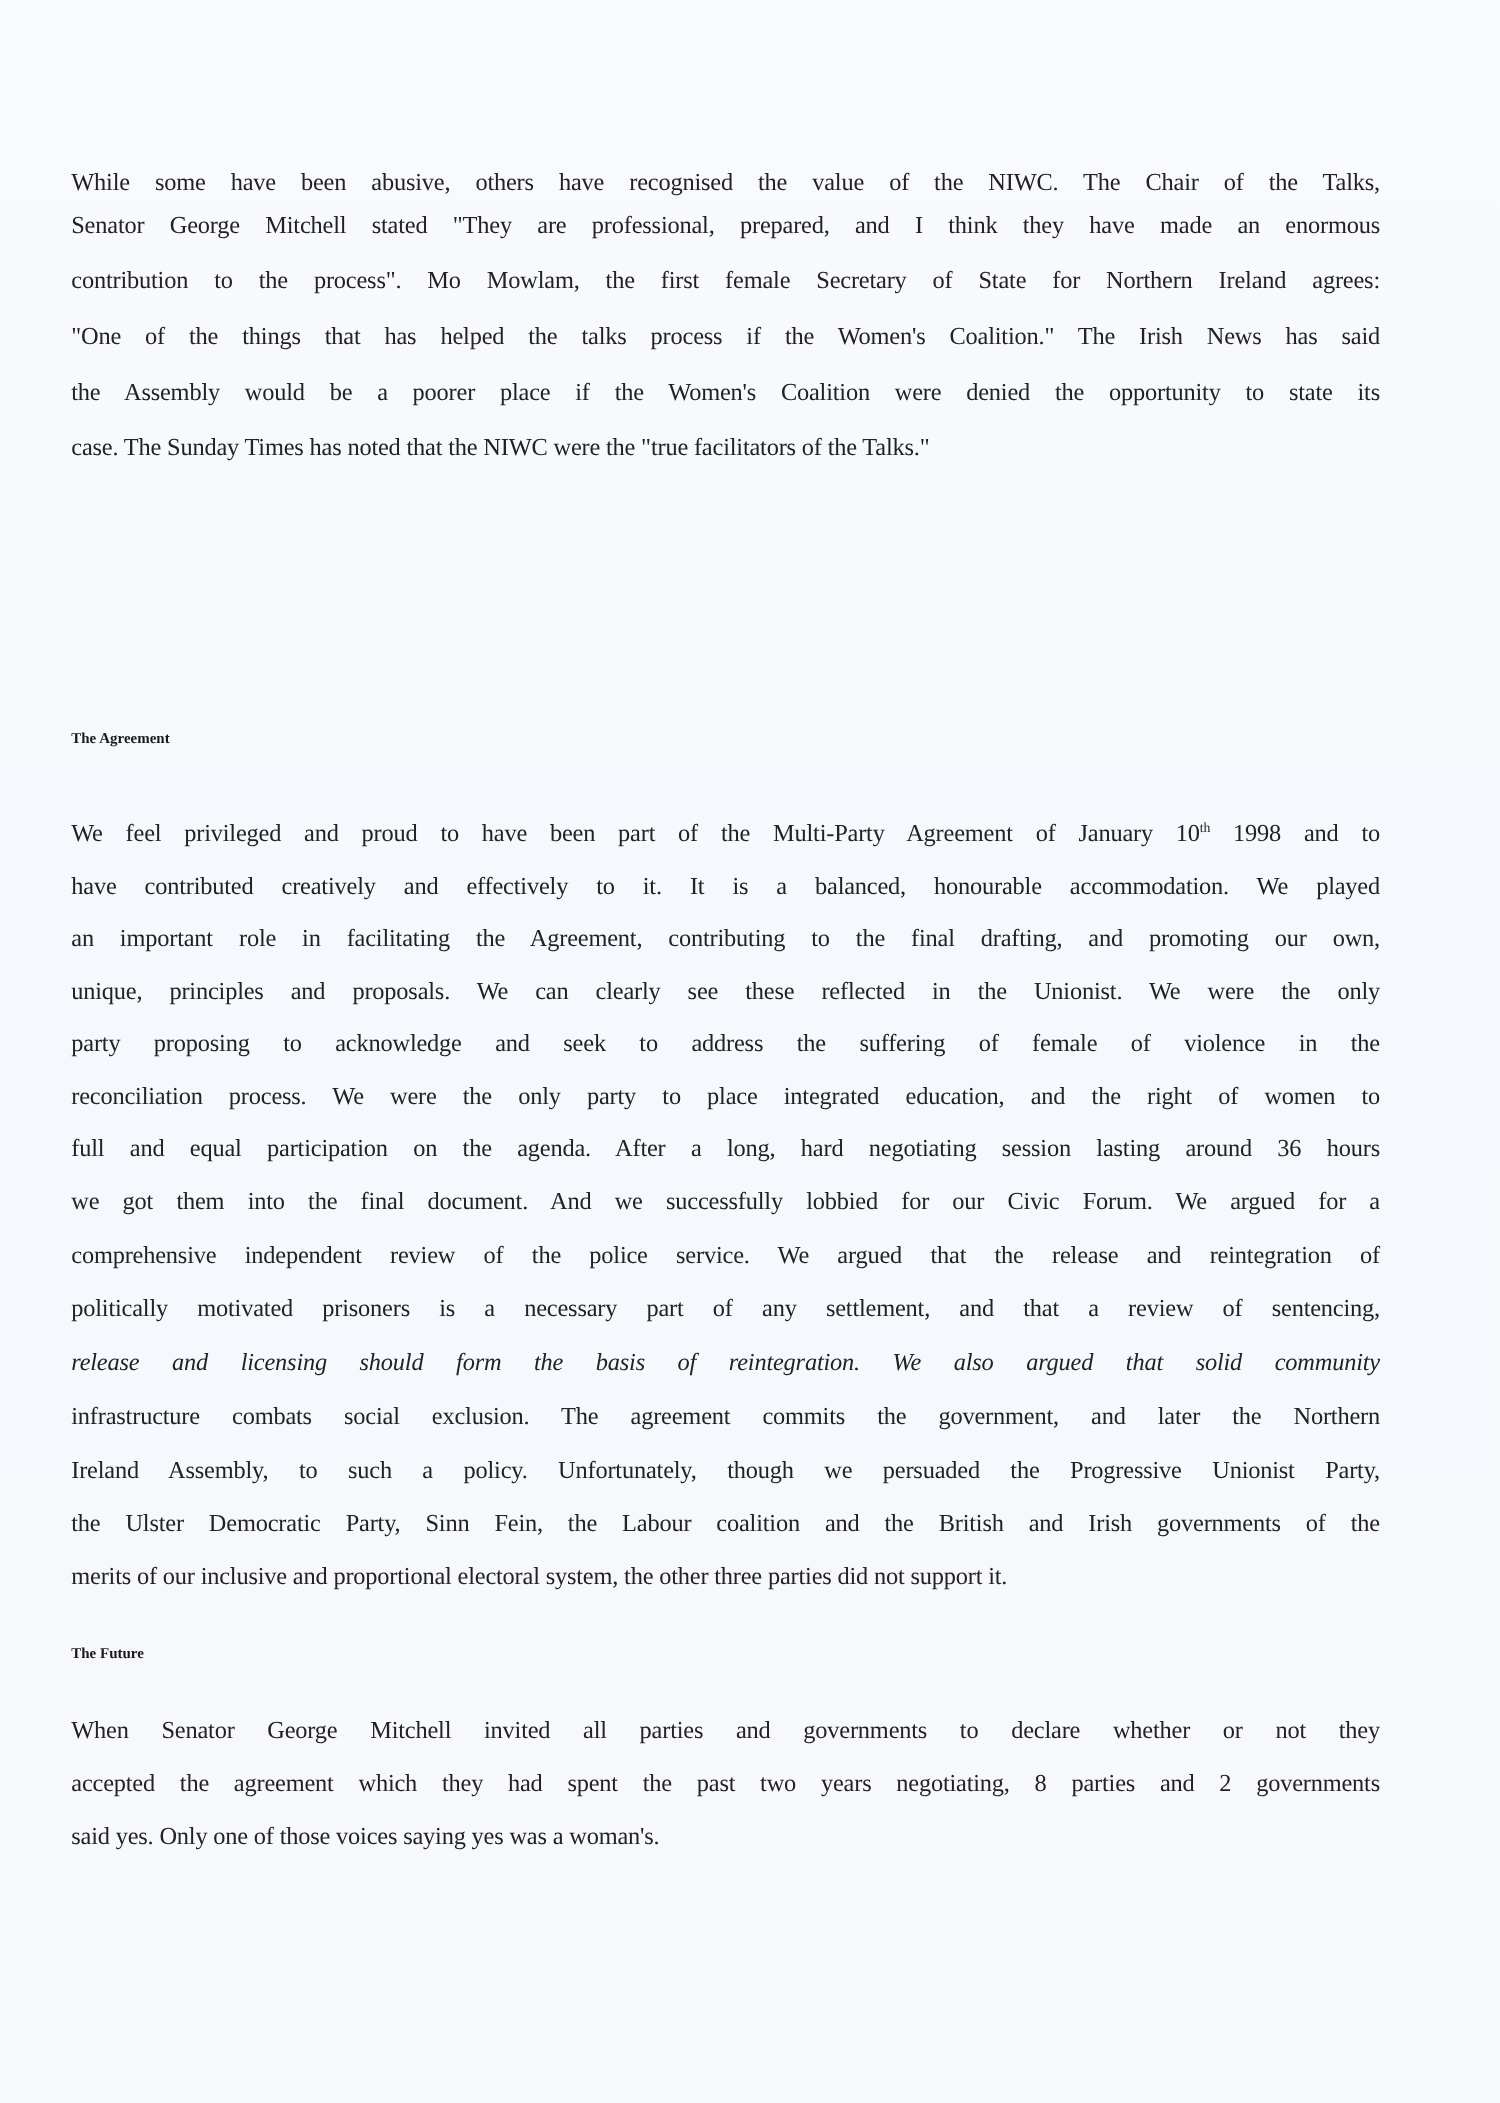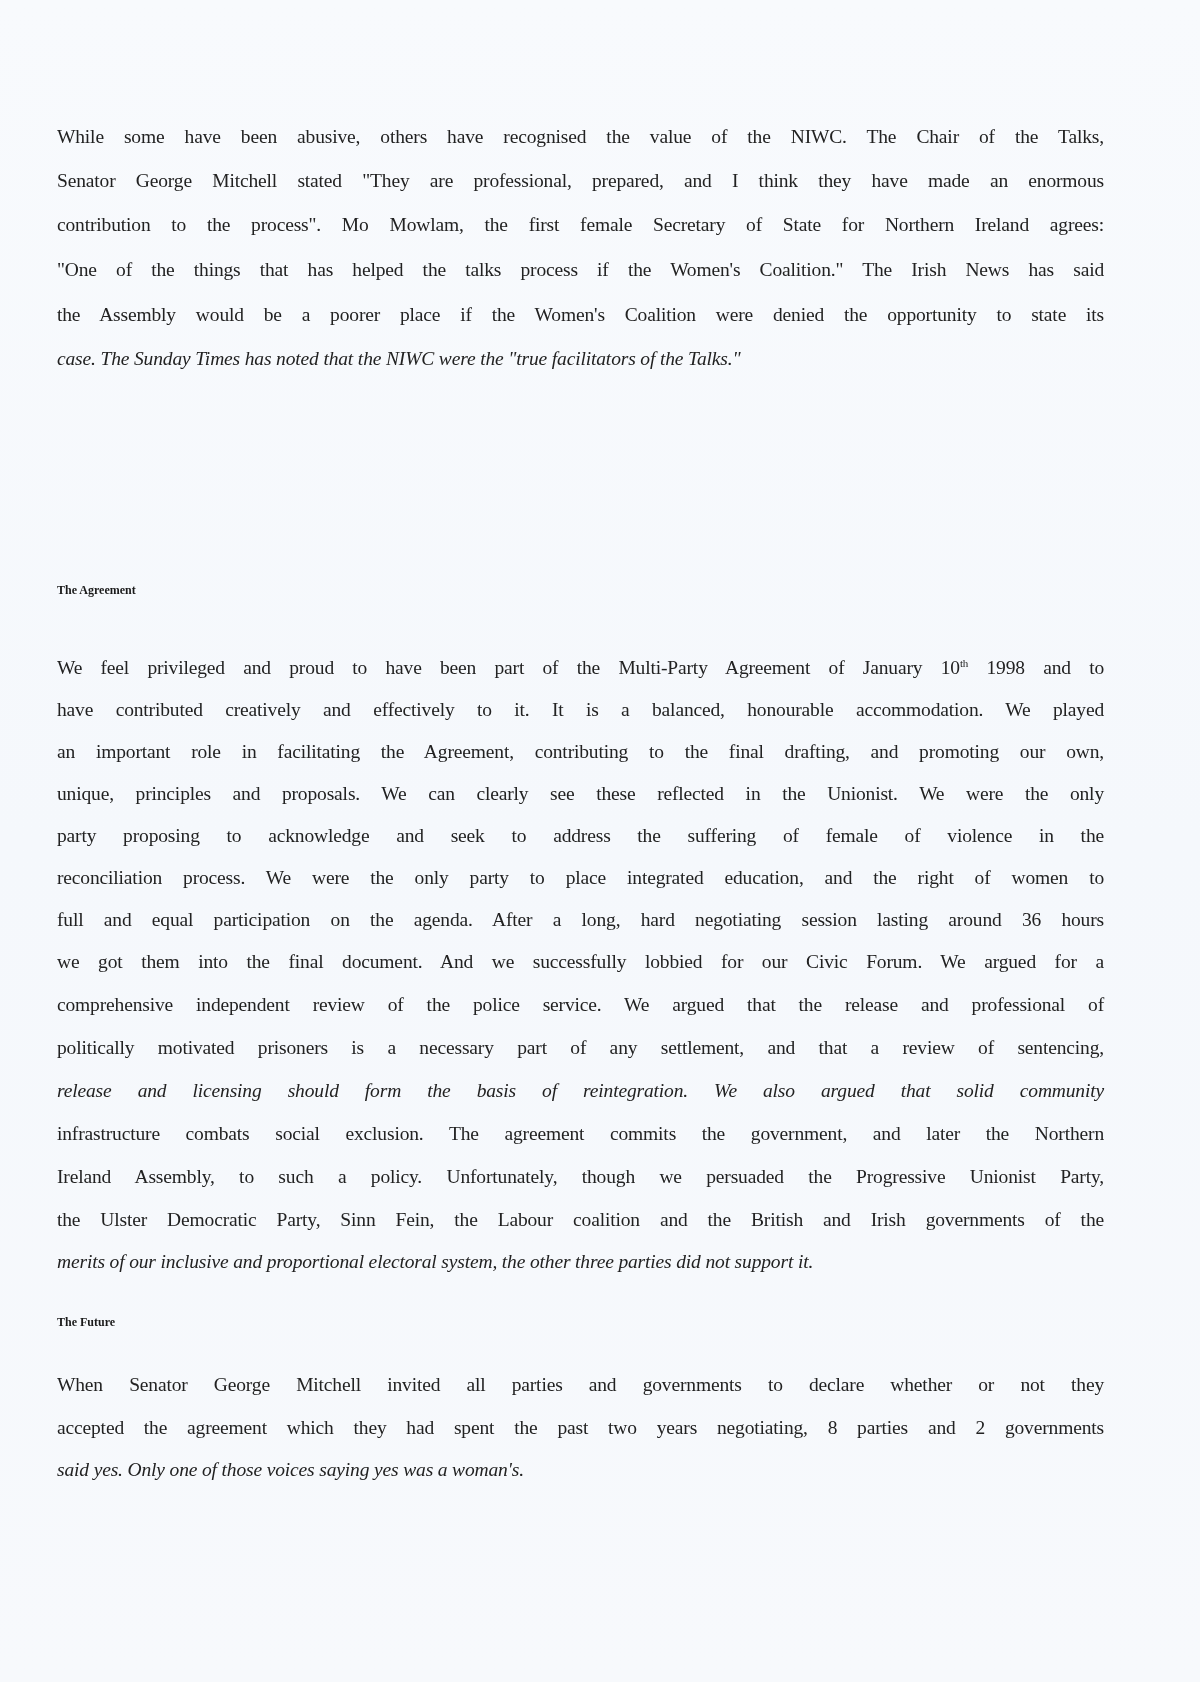--- a/index.html
+++ b/index.html
@@ -30,21 +30,20 @@
       line-height: 24px;
       white-space: nowrap;
       text-align: justify;
       text-align-last: justify;
       letter-spacing: -0.15px;
       color: #222;
       filter: blur(0.3px);
     }
     .line.last {
       text-align-last: left;
-      font-style: italic;
     }
     .heading {
       position: absolute;
       left: 57px;
       font-size: 12px;
       font-weight: bold;
       line-height: 24px;
       color: #1a1a1a;
       filter: blur(0.3px);
     }
@@ -53,41 +52,41 @@
       vertical-align: super;
       line-height: 0;
     }
   </style>
 </head>
 <body>
 
 <div class="page">
 
   <div>
-    <div class="line" style="top:125px;">While some have been abusive, others have recognised the value of the NIWC.  The Chair of the Talks,</div>
+    <div class="line" style="top:135px;">While some have been abusive, others have recognised the value of the NIWC.  The Chair of the Talks,</div>
     <div class="line" style="top:169px;">Senator George Mitchell stated "They are professional, prepared, and I think they have made an enormous</div>
     <div class="line" style="top:213px;">contribution to the process".  Mo Mowlam, the first female Secretary of State for Northern Ireland agrees:</div>
     <div class="line" style="top:258px;">"One of the things that has helped the talks process if the Women's Coalition."  The Irish News has said</div>
     <div class="line" style="top:303px;">the Assembly would be a poorer place if the Women's Coalition were denied the opportunity to state its</div>
     <div class="line last" style="top:347px;">case.  The Sunday Times has noted that the NIWC were the "true facilitators of the Talks."</div>
   </div>
 
 
   <div class="heading" style="top:578px;">The Agreement</div>
 
   <div>
     <div class="line" style="top:656px;"><span>We feel privileged and proud to have been part of the Multi-Party Agreement of January 10</span><sup>th</sup><span> 1998 and to</span></div>
     <div class="line" style="top:698px;">have contributed creatively and effectively to it.  It is a balanced, honourable accommodation.  We played</div>
     <div class="line" style="top:740px;">an important role in facilitating the Agreement, contributing to the final drafting, and promoting our own,</div>
     <div class="line" style="top:782px;">unique, principles and proposals.  We can clearly see these reflected in the Unionist.  We were the only</div>
     <div class="line" style="top:824px;">party proposing to acknowledge and seek to address the suffering of female of violence in the</div>
     <div class="line" style="top:866px;">reconciliation process.  We were the only party to place integrated education, and the right of women to</div>
     <div class="line" style="top:908px;">full and equal participation on the agenda.  After a long, hard negotiating session lasting around 36 hours</div>
     <div class="line" style="top:950px;">we got them into the final document.  And we successfully lobbied for our Civic Forum.  We argued for a</div>
-    <div class="line" style="top:993px;">comprehensive independent review of the police service.  We argued that the release and professional of</div>
+    <div class="line" style="top:993px;">comprehensive independent review of the police service.  We argued that the release and reintegration of</div>
     <div class="line" style="top:1036px;">politically motivated prisoners is a necessary part of any settlement, and that a review of sentencing,</div>
     <div class="line" style="top:1079px;font-style:italic;">release and licensing should form the basis of reintegration.  We also argued that solid community</div>
     <div class="line" style="top:1122px;">infrastructure combats social exclusion.  The agreement commits the government, and later the Northern</div>
     <div class="line" style="top:1165px;">Ireland Assembly, to such a policy.  Unfortunately, though we persuaded the Progressive Unionist Party,</div>
     <div class="line" style="top:1208px;">the Ulster Democratic Party, Sinn Fein, the Labour coalition and the British and Irish governments of the</div>
     <div class="line last" style="top:1250px;">merits of our inclusive and proportional electoral system, the other three parties did not support it.</div>
   </div>
 
   <div class="heading" style="top:1310px;text-align:center;">The Future</div>
 

